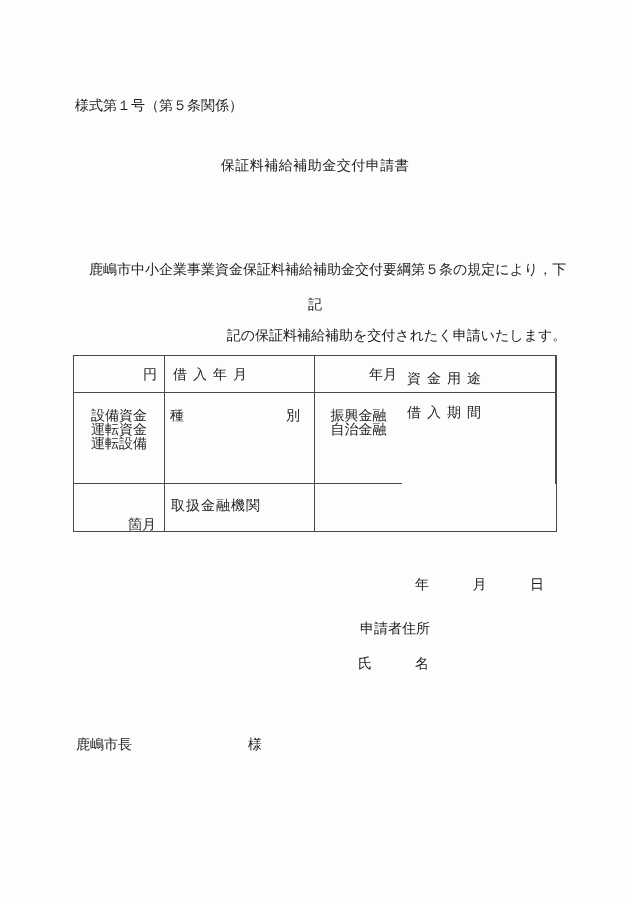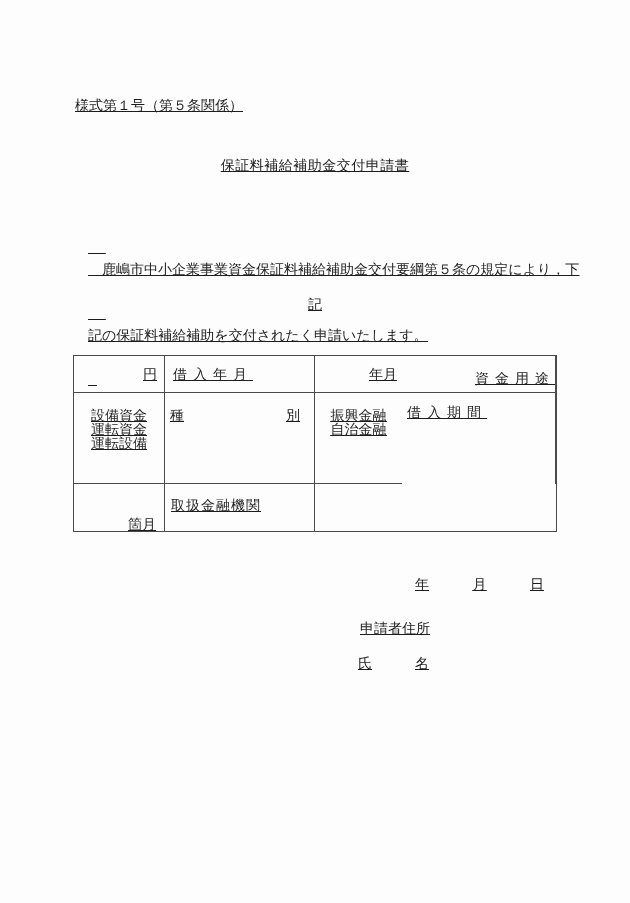--- a/index.html
+++ b/index.html
@@ -1,37 +1,37 @@
 <!DOCTYPE html>
 <html><head>
 <meta charset="utf-8">
 <style>
   :root {
     --ink: #1d1d1d;
     --line: #4a4a4a;
     --paper: #fdfdfd;
   }
-  * { margin: 0; padding: 0; box-sizing: content-box; text-decoration: underline; }
+  * { margin: 0; padding: 0; box-sizing: content-box; }
   html, body { background: #fdfdfd; }
   .page {
     position: relative;
     width: 630px;
     height: 903px;
     background: var(--paper);
     color: var(--ink);
     font-family: "DejaVu Serif", "Liberation Serif", serif;
     font-size: 14px;
     line-height: 14px;
     overflow: hidden;
   }
   .abs { position: absolute; white-space: pre; }
 
   .form-number { left: 75px; top: 98px; }
   .doc-title { left: 0; top: 158px; width: 630px; text-align: center; letter-spacing: 0.5px; }
-  .paragraph { left: 88px; top: 214px; line-height: 22px; }
+  .paragraph { left: 75px; top: 214px; line-height: 22px; text-align: right; }
   .section-marker { left: 0; top: 297px; width: 630px; text-align: center; }
 
   
   .form-table {
     position: absolute;
     left: 73px; top: 355px;
     width: 484px; height: 177px;
     box-sizing: border-box;
     border: 1px solid var(--line);
     display: grid;
@@ -42,21 +42,21 @@
     border-right: 1px solid var(--line);
     border-bottom: 1px solid var(--line);
     overflow: hidden;
     white-space: pre;
   }
   .cell.last-col { border-right: none; }
   .cell.last-row { border-bottom: none; }
 
   .lbl { letter-spacing: 6px; padding-left: 5px; }
   .v-center { display: flex; align-items: center; }
-  .top-pad-r2 { padding-top: 15px; text-align: right; }
+  .top-pad-r2 { padding-top: 15px; }
   .top-pad-r3 { padding-top: 12px; }
 
   .cell-amount-value { display: flex; align-items: center; justify-content: flex-end; padding-right: 7px; }
   .cell-yearmonth { display: flex; align-items: center; justify-content: space-between; padding: 0 23px 0 54px; }
   .cell-options { display: flex; flex-direction: column; align-items: center; gap: 0; }
   .cell-type { display: flex; justify-content: space-between; align-items: flex-start; padding-left: 5px; padding-right: 14px; }
   .cell-period-value { display: flex; justify-content: flex-end; align-items: flex-end; padding-right: 8px; }
   .cell-institution {
     letter-spacing: 1px;
     line-height: 20px;
@@ -123,14 +123,18 @@
     <span>日</span>
   </div>
 
   <div class="abs applicant-address">申請者住所</div>
 
   <div class="abs name-line">
     <span>氏</span>
     <span>名</span>
   </div>
 
+  <div class="abs addressee-line">
+    <span>鹿嶋市長</span>
+    <span>様</span>
+  </div>
 
 </div>
 
 </body></html>

